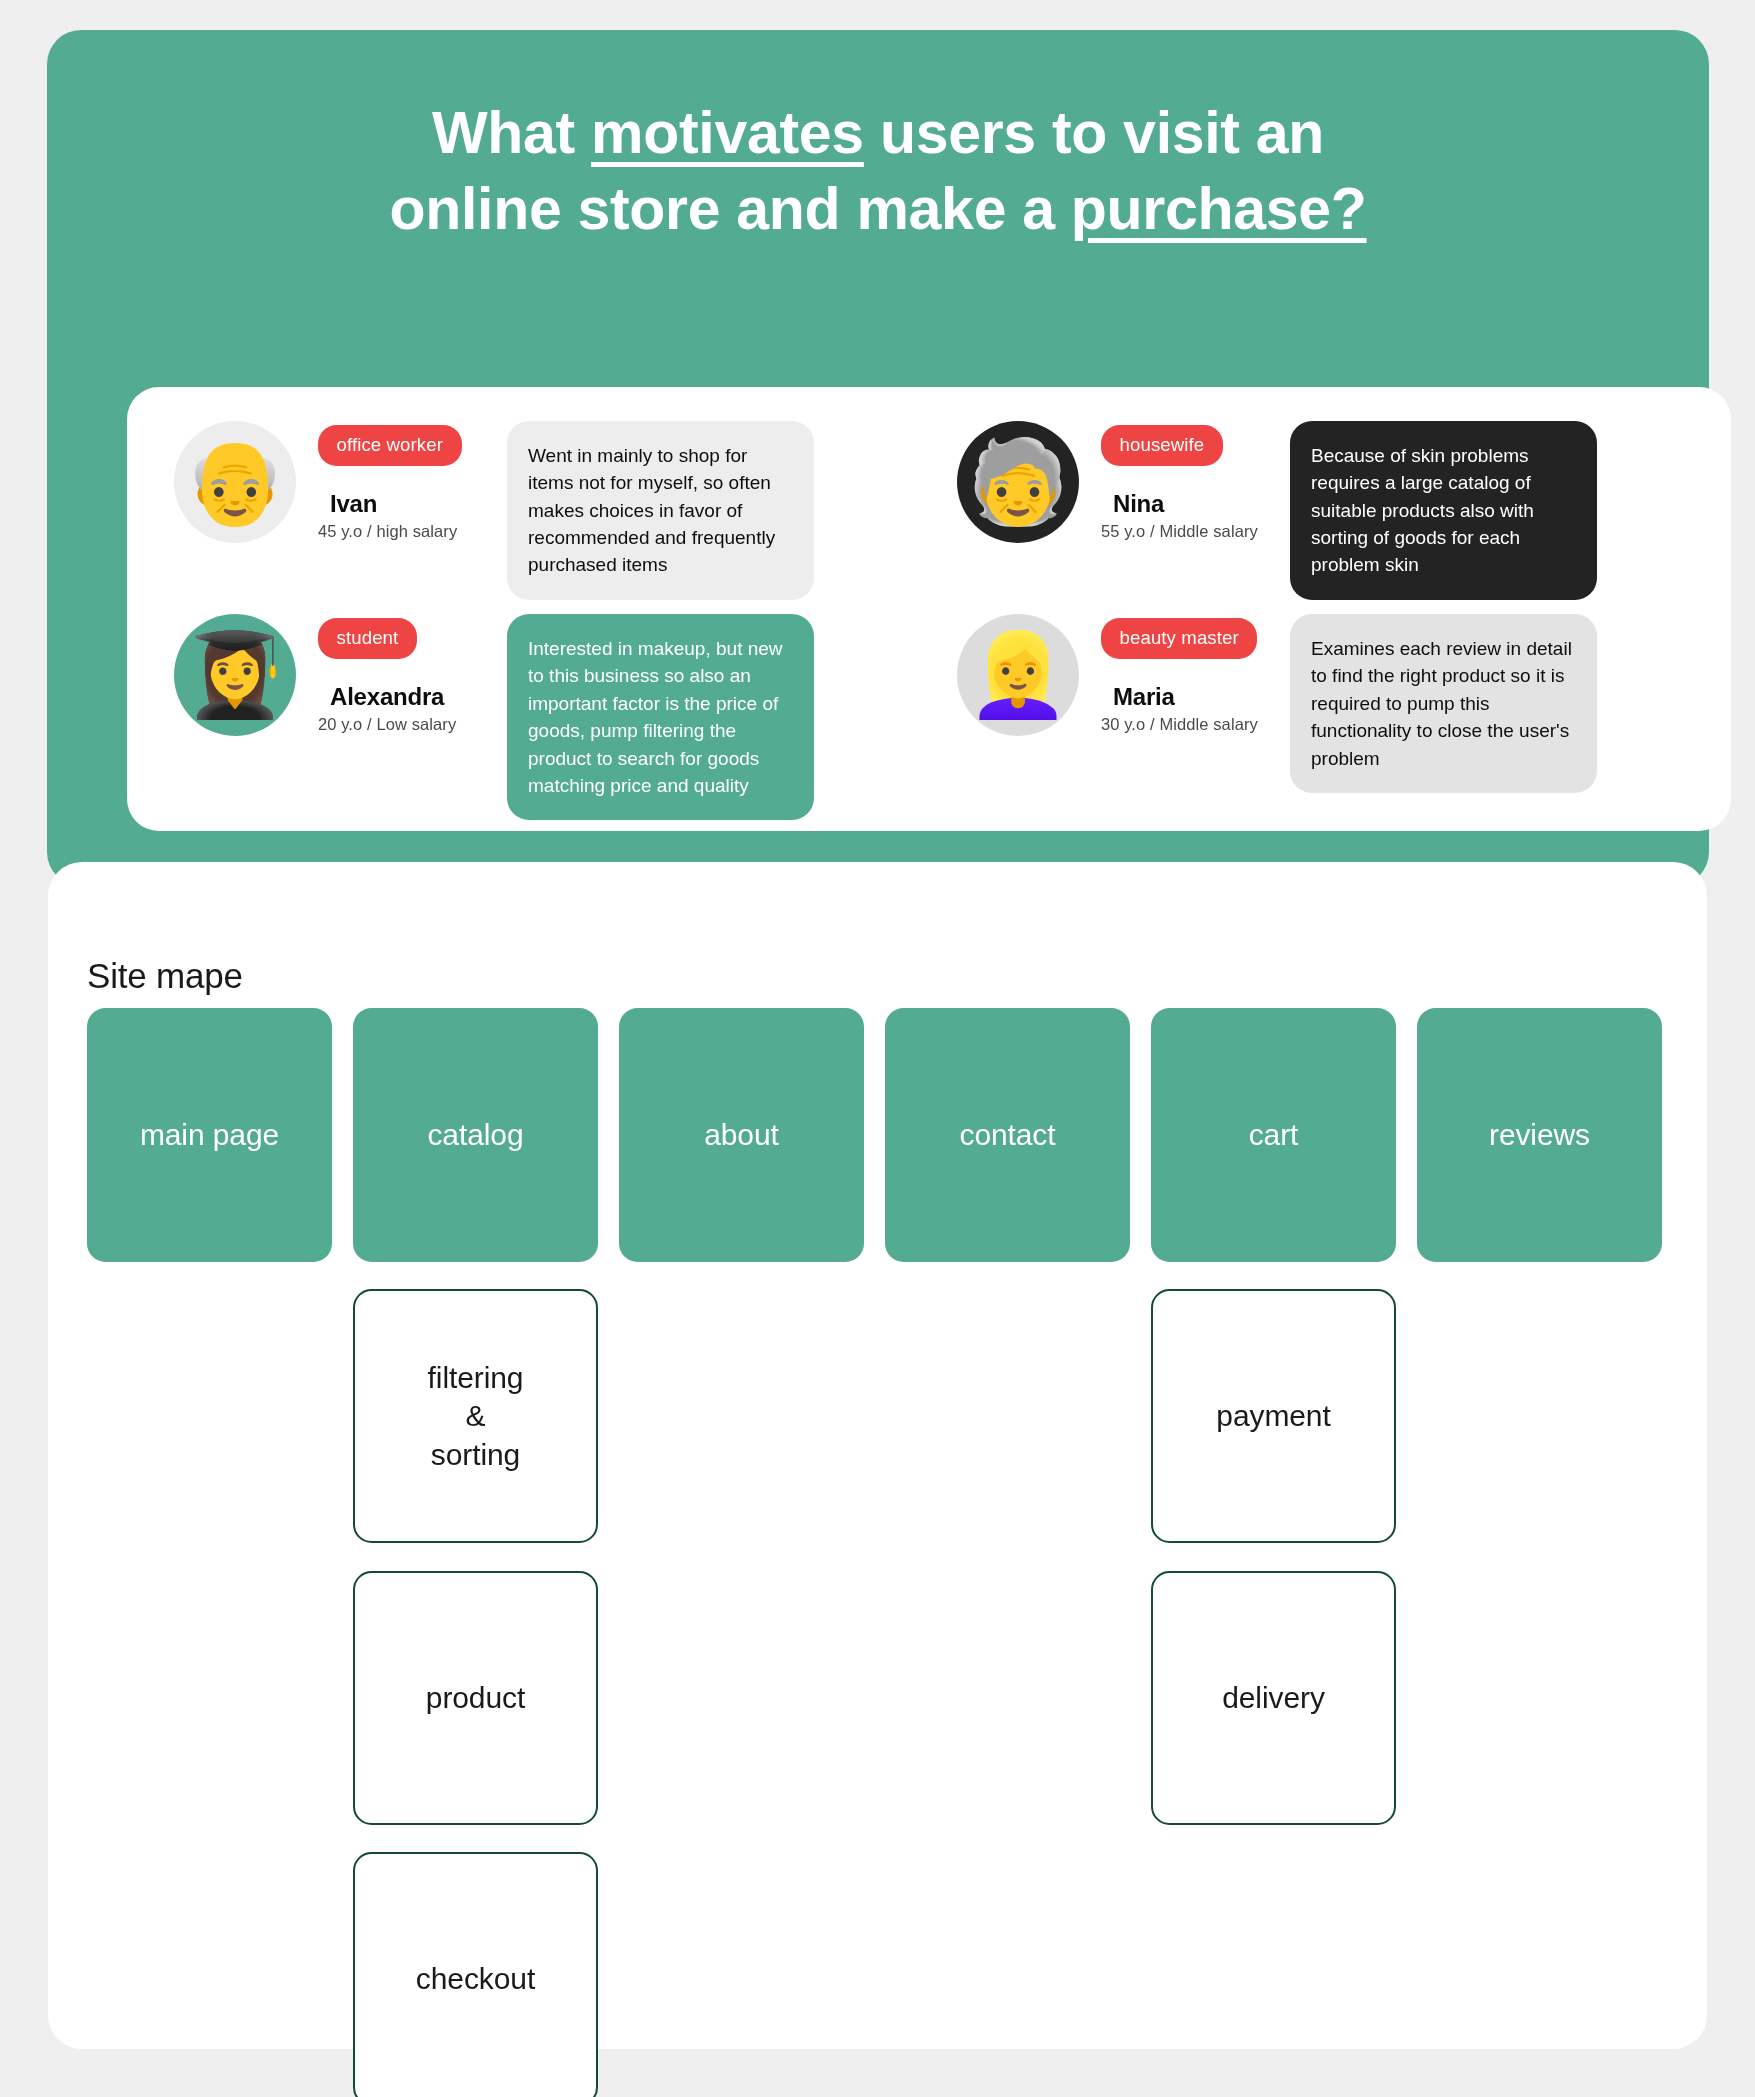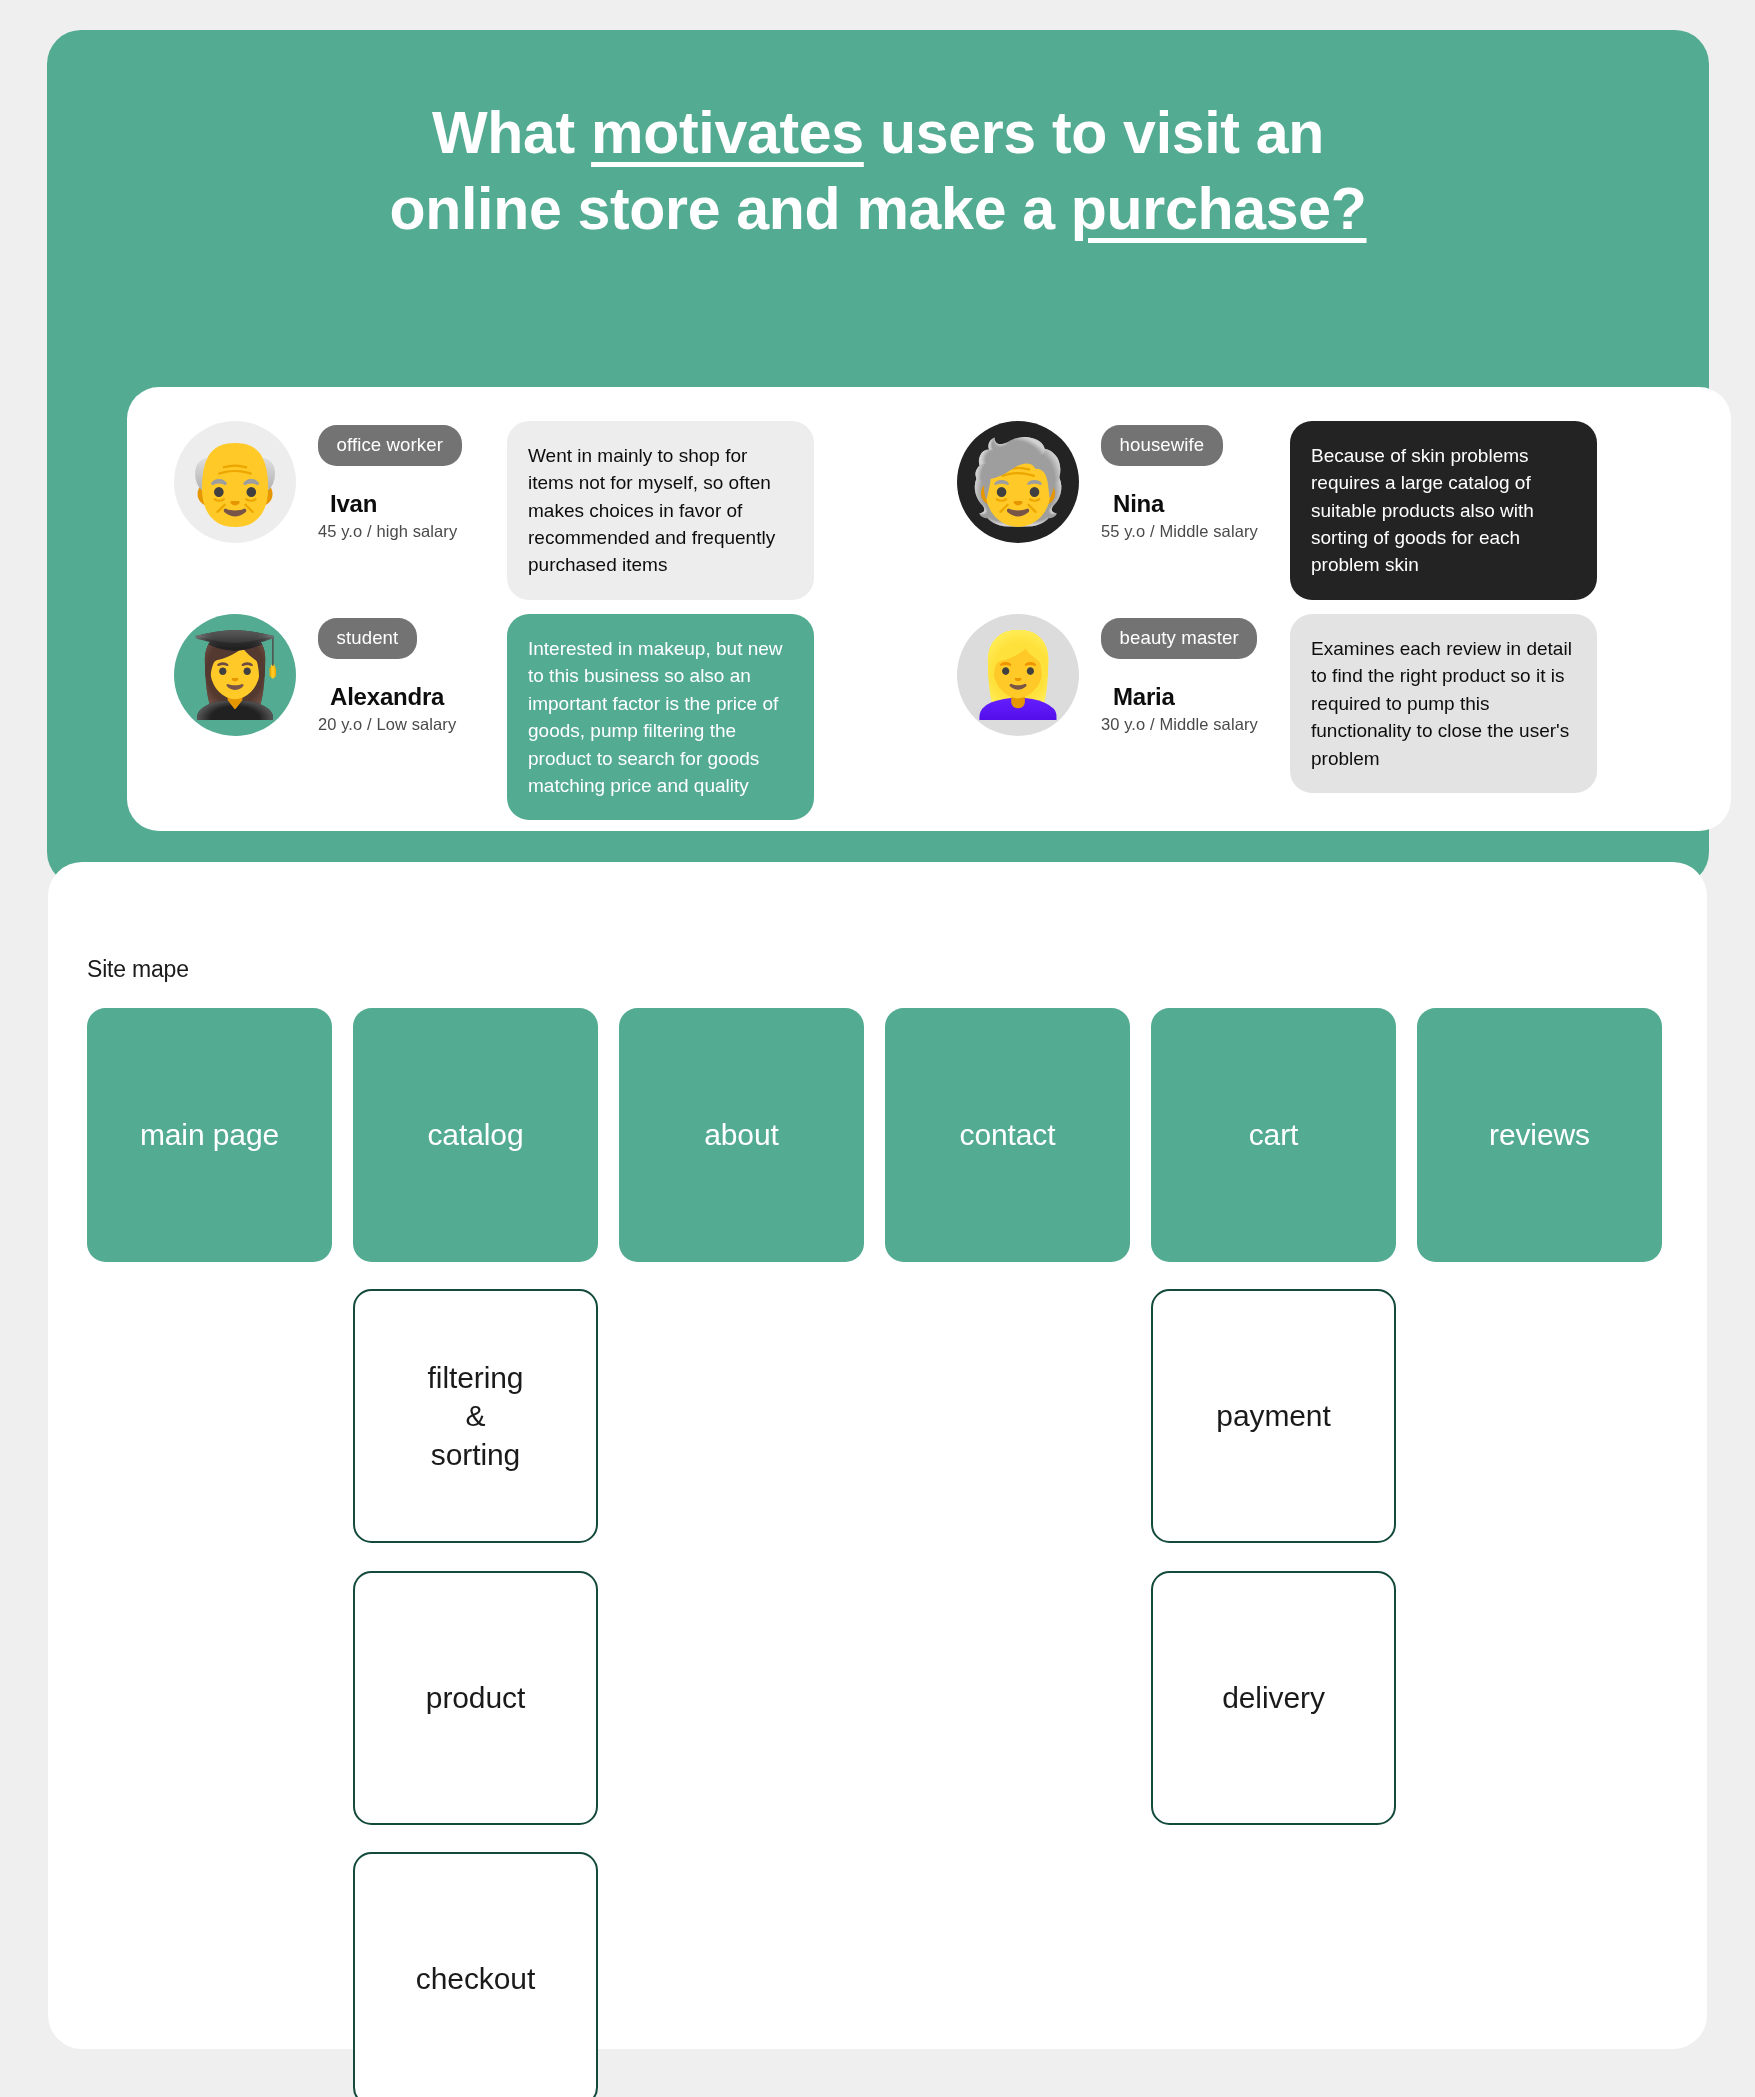--- a/index.html
+++ b/index.html
@@ -93,21 +93,21 @@
   .avatar.gray2  { background: #DCDCDC; }
 
   .persona-meta {
     flex: 0 0 189px;
     margin-left: 22px;
     height: 122px;
     position: relative;
   }
   .badge {
     display: inline-block;
-    background: #737373;
+    background: #ef4444;
     color: #FFFFFF;
     border-radius: 18.6px;
     padding: 8.8px 18.6px 10px;
     font-size: 18.6px;
     font-weight: 400;
     letter-spacing: 0.1px;
     white-space: nowrap;
     position: absolute;
     top: 4.4px;
     left: 0;
@@ -152,21 +152,21 @@
     width: 1659px;
     height: 1187px;
     background: #FFFFFF;
     border-radius: 34px;
   }
 
   .sitemap-title {
     position: absolute;
     left: 39px;
     top: 94px;
-    font-size: 23px;
+    font-size: 35px;
     font-weight: 400;
     color: #1A1A1A;
     letter-spacing: -0.2px;
   }
 
   .sitemap-cols {
     position: absolute;
     left: 39px;
     top: 146px;
     width: 1585px;

